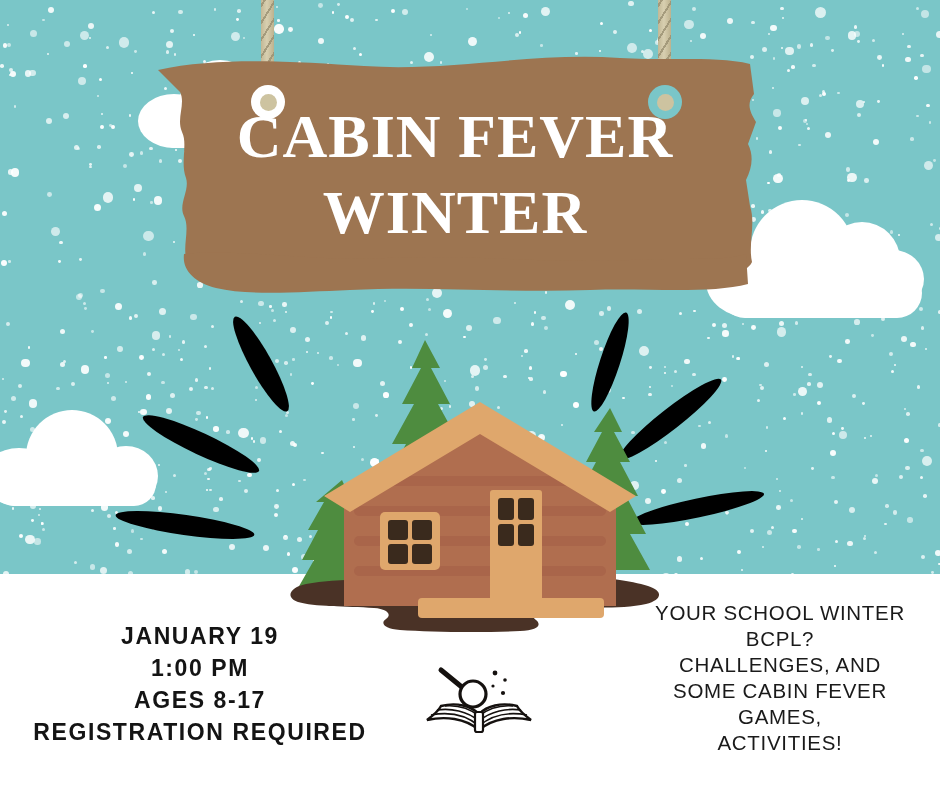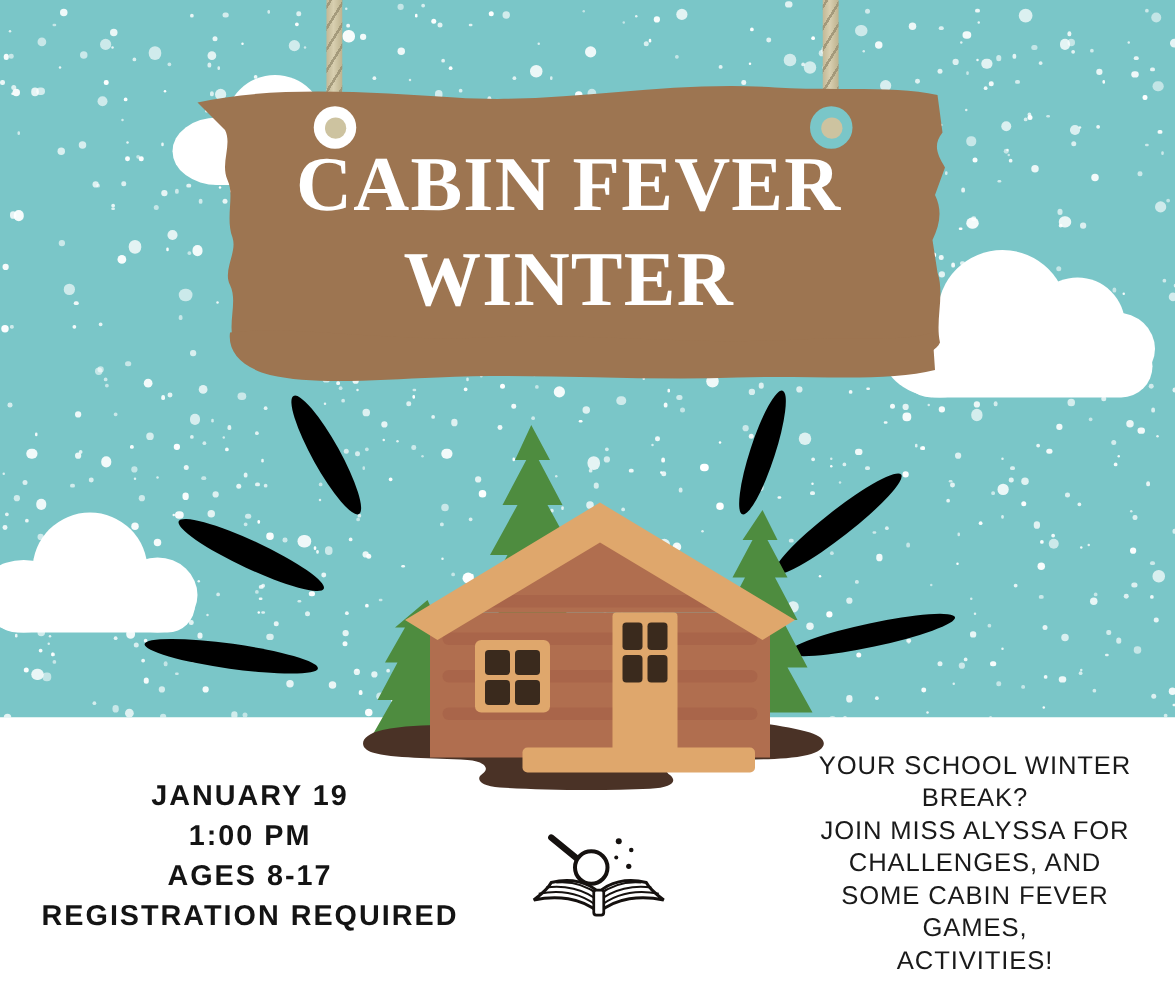--- a/index.html
+++ b/index.html
@@ -50,21 +50,21 @@
     position:absolute;width:34px;height:34px;border-radius:50%;
   }
   .eyelet-hole{
     position:absolute;left:50%;top:50%;
     width:17px;height:17px;margin-left:-8.5px;margin-top:-8.5px;
     border-radius:50%;
     background:#cdc3a0;
   }
 
   
-  .sign-wrap{position:absolute;left:150px;top:60px;width:610px;height:255px;}
+  .sign-wrap{position:absolute;left:150px;top:48px;width:610px;height:255px;}
   .sign-svg{position:absolute;left:0;top:0;}
   .sign-text{
     position:absolute;left:0;top:50px;width:610px;
     text-align:center;
     font-family:"Liberation Serif",serif;
     font-weight:700;
     font-size:62px;
     line-height:76px;
     color:#ffffff;
     letter-spacing:1px;
@@ -1194,20 +1194,19 @@
       <path d="M62,62 C76,50 94,48 110,51" fill="none" stroke="#15110f" stroke-width="1.6"></path>
       <path d="M62,57 C74,47 90,44 104,46" fill="none" stroke="#15110f" stroke-width="1.6"></path>
       <path d="M62,52 C72,44 84,41 96,42" fill="none" stroke="#15110f" stroke-width="1.6"></path>
 
       <rect x="58" y="48" width="8" height="20" rx="2" fill="#ffffff" stroke="#15110f" stroke-width="2.2"></rect>
     </svg>
   </div>
 
   <div class="right-info">
     <div>YOUR SCHOOL WINTER</div>
-    <div>BREAK?</div>
-    <div>JOIN MISS ALYSSA FOR</div>
+    <div>BCPL?</div>
     <div>CHALLENGES, AND</div>
     <div>SOME CABIN FEVER GAMES,</div>
     <div>ACTIVITIES!</div>
   </div>
 
 </div>
 
 </body></html>

